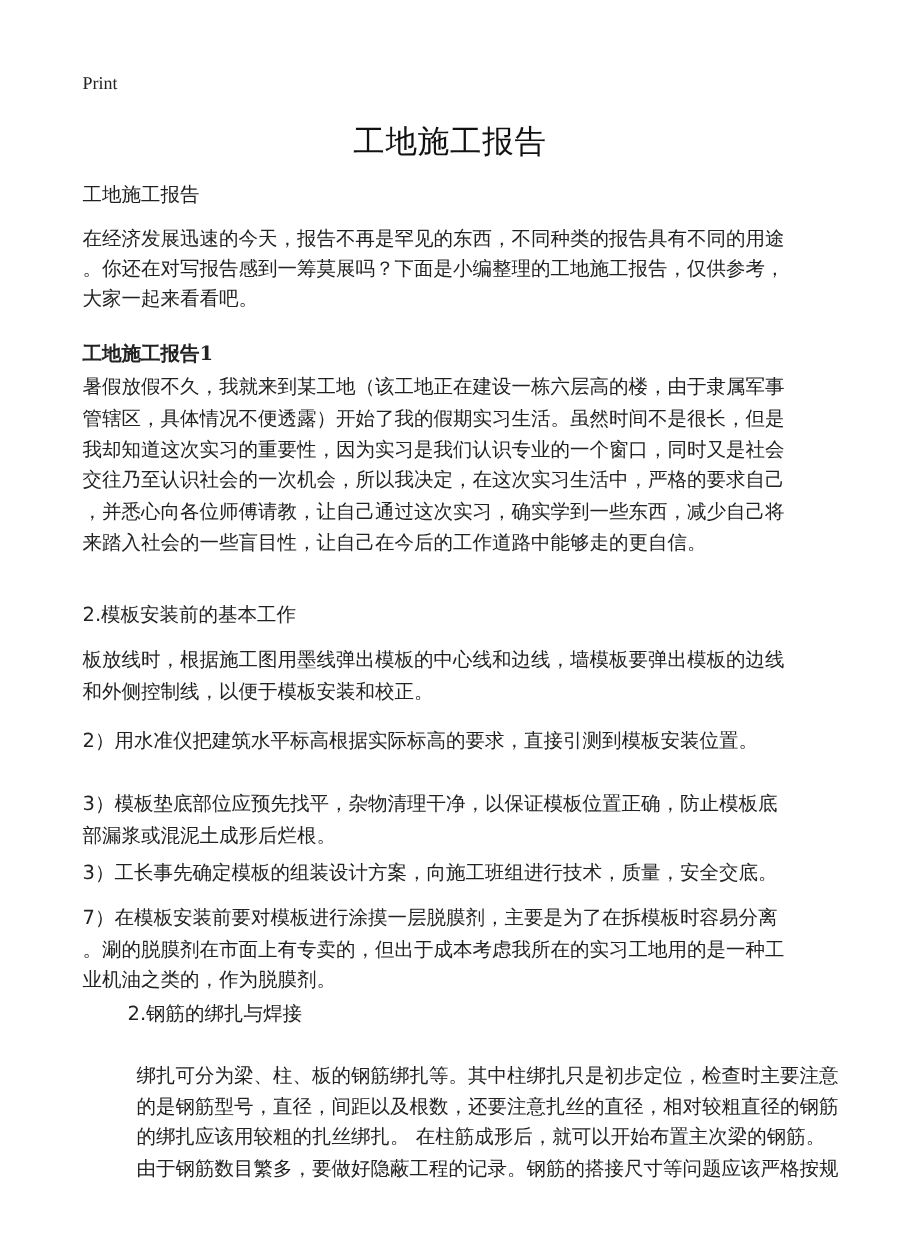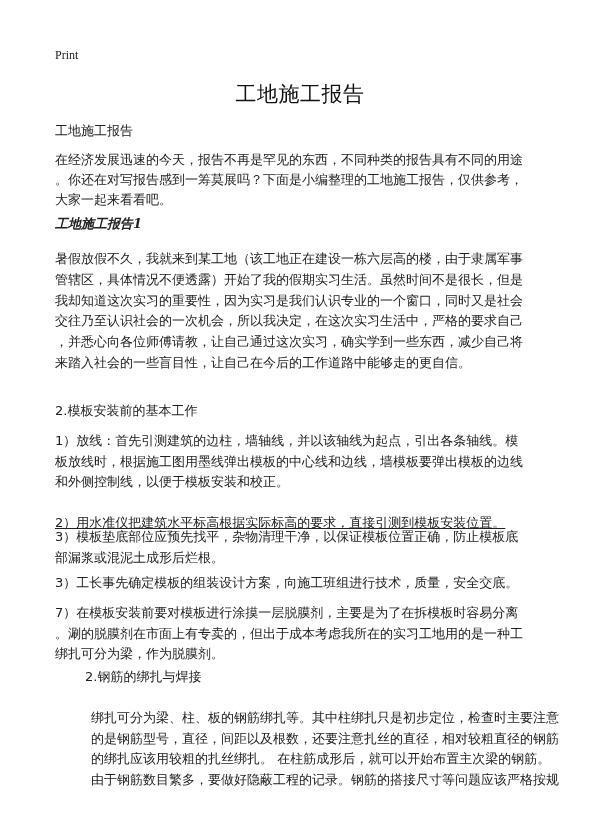--- a/index.html
+++ b/index.html
@@ -67,57 +67,56 @@
   <div class="block" style="top:120px;">
     <span class="ln">工地施工报告</span>
   </div>
 
   <div class="block" style="top:150px; line-height:20px;">
     <span class="ln">在经济发展迅速的今天，报告不再是罕见的东西，不同种类的报告具有不同的用途</span>
     <span class="ln">。你还在对写报告感到一筹莫展吗？下面是小编整理的工地施工报告，仅供参考，</span>
     <span class="ln">大家一起来看看吧。</span>
   </div>
 
-  <div class="block bold-heading" style="top:213px;font-style:italic;">工地施工报告1</div>
+  <div class="block bold-heading" style="top:226px;">工地施工报告1</div>
 
   <div class="block" style="top:249px; line-height:20.8px;">
     <span class="ln">暑假放假不久，我就来到某工地（该工地正在建设一栋六层高的楼，由于隶属军事</span>
     <span class="ln">管辖区，具体情况不便透露）开始了我的假期实习生活。虽然时间不是很长，但是</span>
     <span class="ln">我却知道这次实习的重要性，因为实习是我们认识专业的一个窗口，同时又是社会</span>
     <span class="ln">交往乃至认识社会的一次机会，所以我决定，在这次实习生活中，严格的要求自己</span>
     <span class="ln">，并悉心向各位师傅请教，让自己通过这次实习，确实学到一些东西，减少自己将</span>
     <span class="ln">来踏入社会的一些盲目性，让自己在今后的工作道路中能够走的更自信。</span>
   </div>
 
 
   <div class="block" style="top:400px;">2.模板安装前的基本工作</div>
 
   <div class="block" style="top:431px; line-height:20.5px;">
-    <span class="ln">1）放线：首先引测建筑的边柱，墙轴线，并以该轴线为起点，引出各条轴线。模</span>
     <span class="ln">板放线时，根据施工图用墨线弹出模板的中心线和边线，墙模板要弹出模板的边线</span>
     <span class="ln">和外侧控制线，以便于模板安装和校正。</span>
   </div>
 
-  <div class="block" style="top:512px;text-decoration:underline;">
+  <div class="block" style="top:484px;">
     <span class="ln">2）用水准仪把建筑水平标高根据实际标高的要求，直接引测到模板安装位置。</span>
   </div>
 
   <div class="block" style="top:527px; line-height:20.5px;">
     <span class="ln">3）模板垫底部位应预先找平，杂物清理干净，以保证模板位置正确，防止模板底</span>
     <span class="ln">部漏浆或混泥土成形后烂根。</span>
   </div>
 
   <div class="block" style="top:572px;">
     <span class="ln">3）工长事先确定模板的组装设计方案，向施工班组进行技术，质量，安全交底。</span>
   </div>
 
   <div class="block" style="top:603px; line-height:20.5px;">
     <span class="ln">7）在模板安装前要对模板进行涂摸一层脱膜剂，主要是为了在拆模板时容易分离</span>
     <span class="ln">。涮的脱膜剂在市面上有专卖的，但出于成本考虑我所在的实习工地用的是一种工</span>
-    <span class="ln">绑扎可分为梁，作为脱膜剂。</span>
+    <span class="ln">业机油之类的，作为脱膜剂。</span>
   </div>
 
   <div class="block" style="top:666px;margin-left:30px;">2.钢筋的绑扎与焊接</div>
 
   <div class="block" style="top:708px; line-height:20.5px;margin-left:36px;">
     <span class="ln">绑扎可分为梁、柱、板的钢筋绑扎等。其中柱绑扎只是初步定位，检查时主要注意</span>
     <span class="ln">的是钢筋型号，直径，间距以及根数，还要注意扎丝的直径，相对较粗直径的钢筋</span>
     <span class="ln">的绑扎应该用较粗的扎丝绑扎。 在柱筋成形后，就可以开始布置主次梁的钢筋。</span>
     <span class="ln">由于钢筋数目繁多，要做好隐蔽工程的记录。钢筋的搭接尺寸等问题应该严格按规</span>
   </div>

